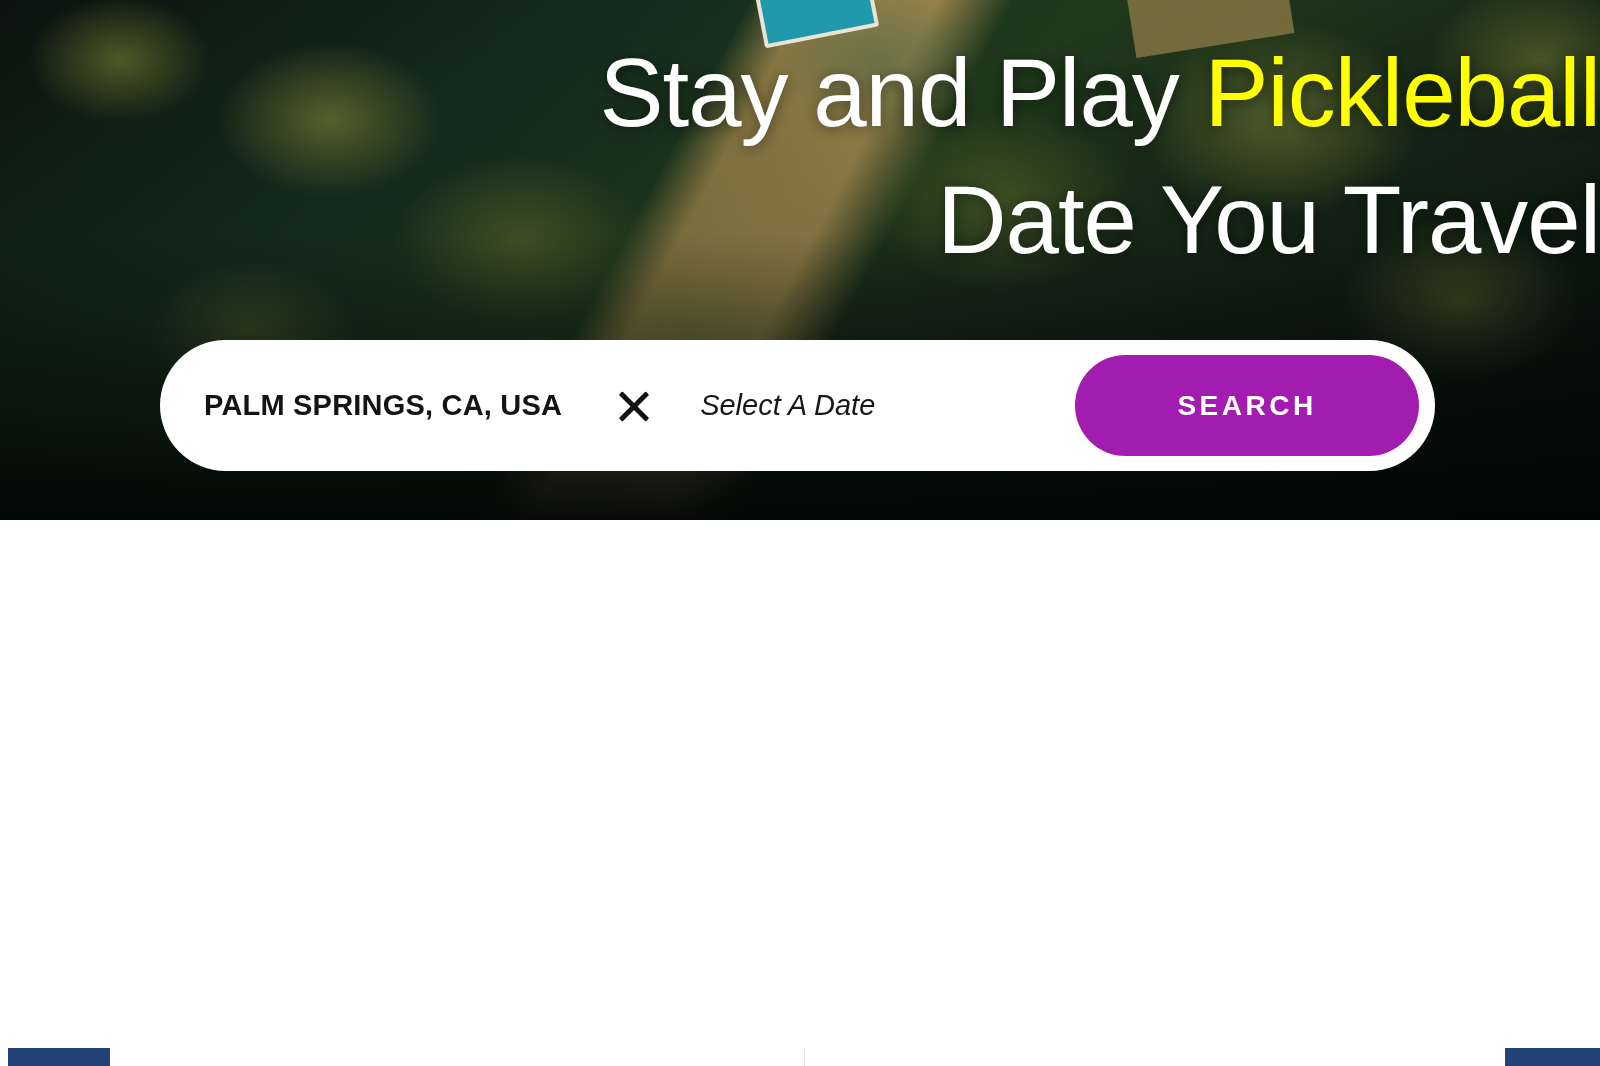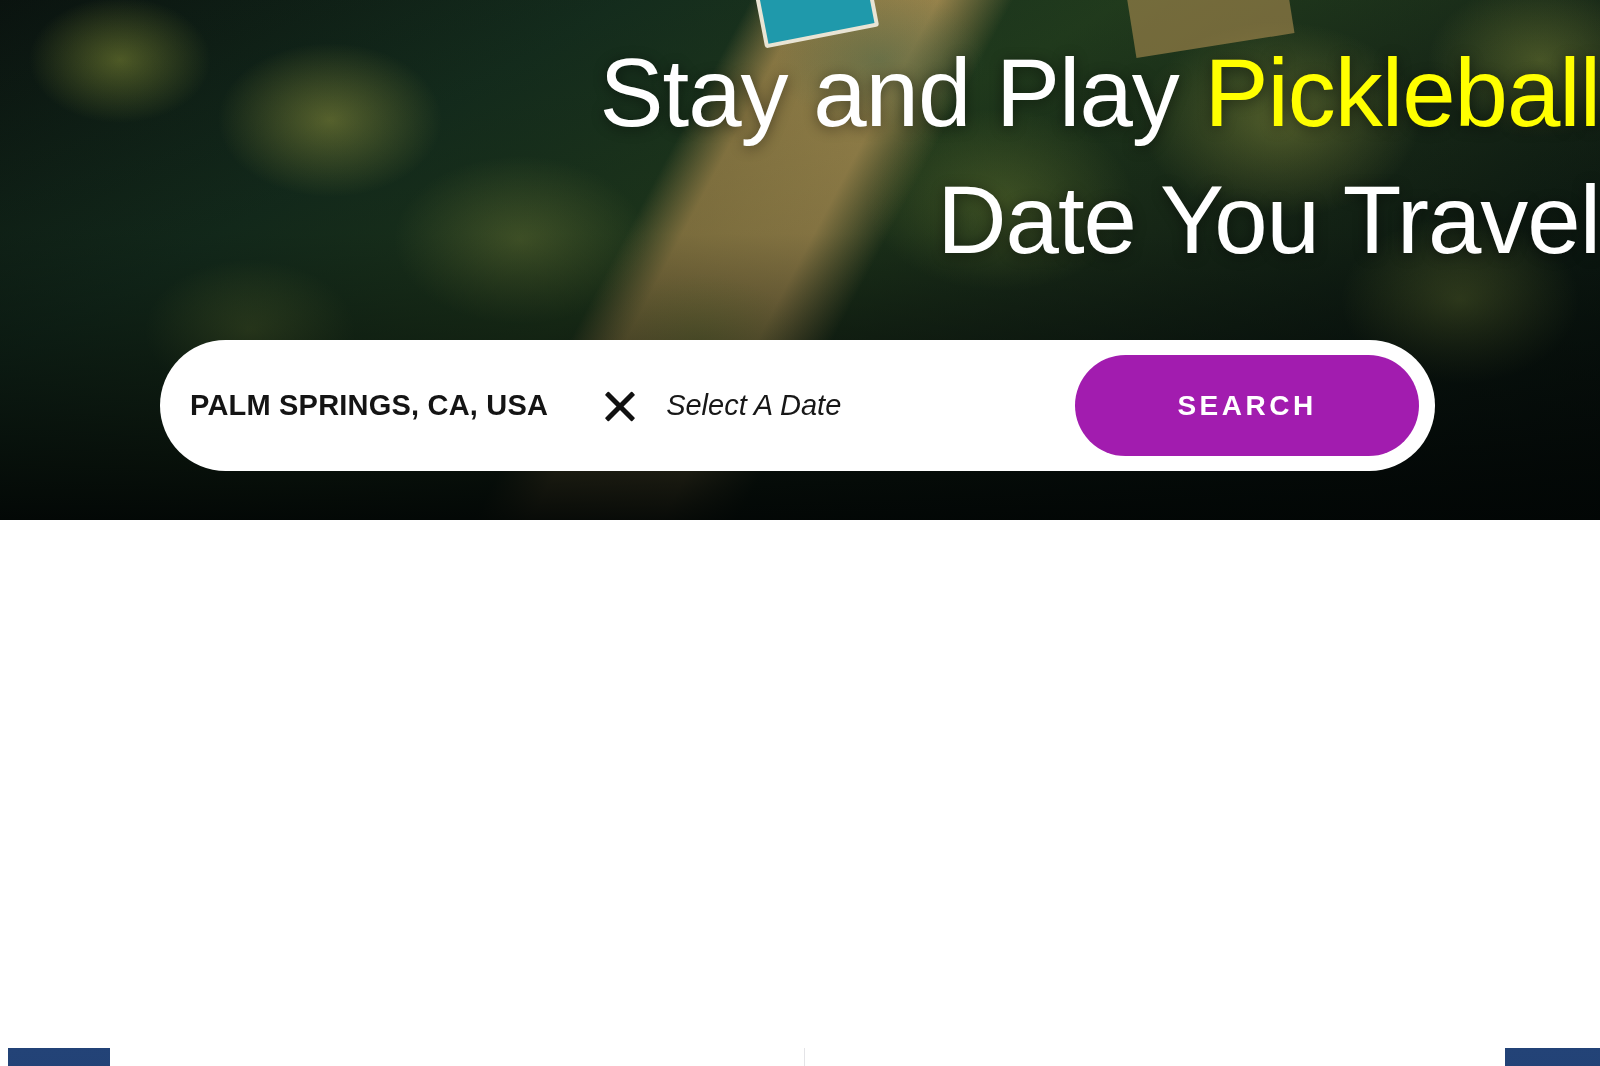--- a/index.html
+++ b/index.html
@@ -90,21 +90,21 @@
     left: 160px; top: 340px;
     width: 1275px;
     height: 131px;
     background: #ffffff;
     border-radius: 66px;
     display: flex;
     align-items: center;
   }
 
   .sb-location {
-    margin-left: 30px;
+    margin-left: 44px;
     font-size: 29px;
     font-weight: 700;
     letter-spacing: 0.2px;
     color: #141414;
     white-space: nowrap;
   }
 
   .sb-clear {
     margin-left: 50px;
     width: 44px;
@@ -117,21 +117,21 @@
     position: absolute;
     left: 3px; top: 20px;
     width: 38px; height: 5px;
     background: #111111;
     border-radius: 1px;
   }
   .sb-clear::before { transform: rotate(45deg); }
   .sb-clear::after  { transform: rotate(-45deg); }
 
   .sb-date {
-    margin-left: 24px;
+    margin-left: 44px;
     font-size: 29px;
     font-style: italic;
     font-weight: 400;
     color: #171717;
     white-space: nowrap;
     flex: 1 1 auto;
   }
 
   .sb-search {
     margin-right: 16px;

